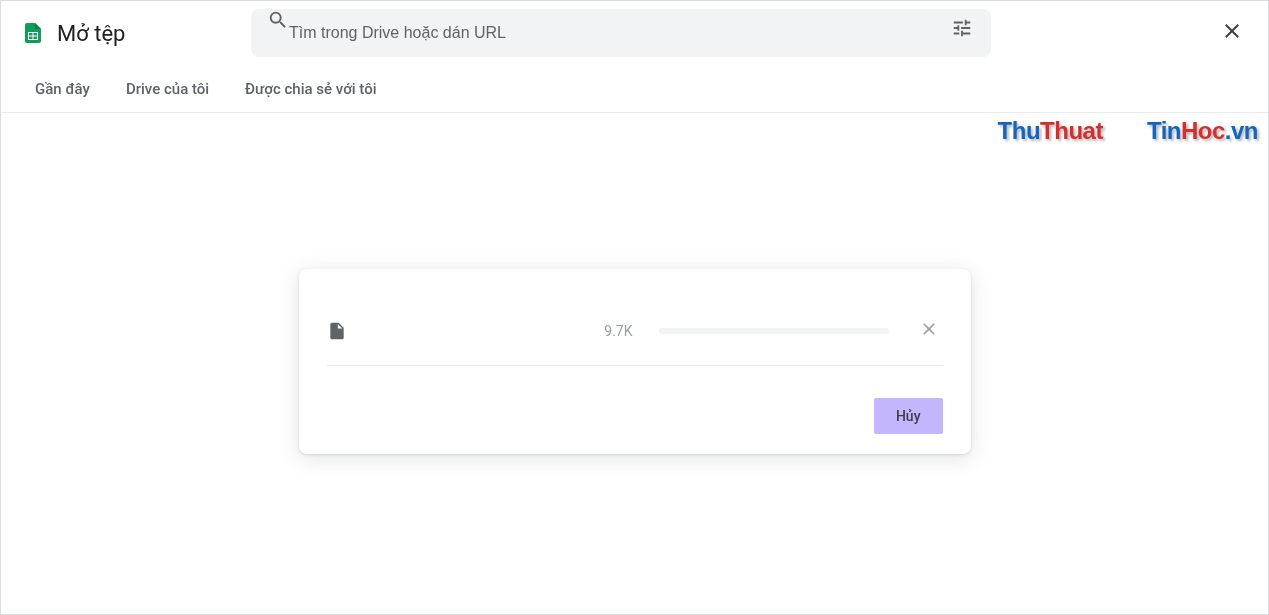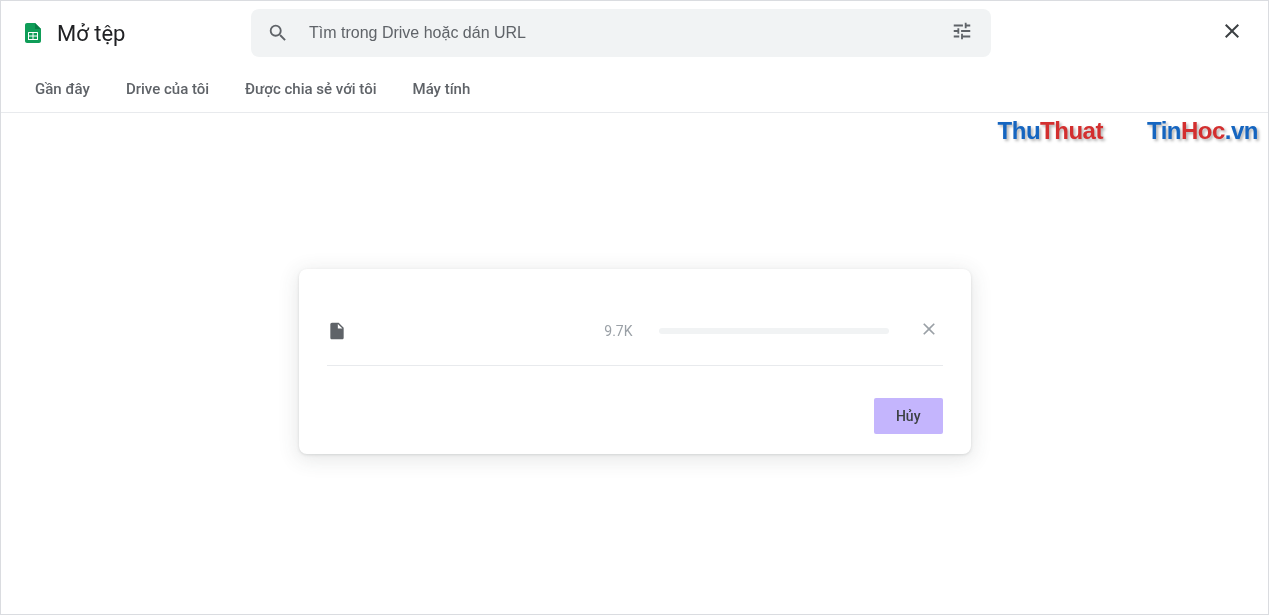--- a/index.html
+++ b/index.html
@@ -33,23 +33,22 @@
       font-size: 22px;
       color: #202124;
       font-weight: 400;
     }
     .search-bar {
       flex: 0 0 740px;
       height: 48px;
       background: #f1f3f4;
       border-radius: 8px;
       display: flex;
-      align-items: center;
       padding: 0 10px 0 16px;
-      gap: 20px;
+      gap: 0;
     }
     .search-icon { color: #5f6368; }
     .search-input {
       flex: 1;
       border: none;
       background: transparent;
       font-size: 16px;
       color: #5f6368;
       outline: none;
     }
@@ -207,21 +206,20 @@
     <svg width="24" height="24" viewBox="0 0 24 24">
       <path fill="currentColor" d="M19 6.41 17.59 5 12 10.59 6.41 5 5 6.41 10.59 12 5 17.59 6.41 19 12 13.41 17.59 19 19 17.59 13.41 12 19 6.41z"></path>
     </svg>
   </div>
 </div>
 
 <div class="tabs">
   <div class="tab">Gần đây</div>
   <div class="tab">Drive của tôi</div>
   <div class="tab">Được chia sẻ với tôi</div>
-  <div class="tab">Máy tính</div>
 </div>
 
 <div class="content">
   <div class="upload-card">
     <div class="file-row">
       <svg class="file-icon" width="20" height="20" viewBox="0 0 24 24">
         <path fill="currentColor" d="M14 2H6c-1.1 0-2 .9-2 2v16c0 1.1.9 2 2 2h12c1.1 0 2-.9 2-2V8l-6-6zm-1 7V3.5L18.5 9H13z"></path>
       </svg>
       <div class="file-size">9.7K</div>
       <div class="progress"></div>

